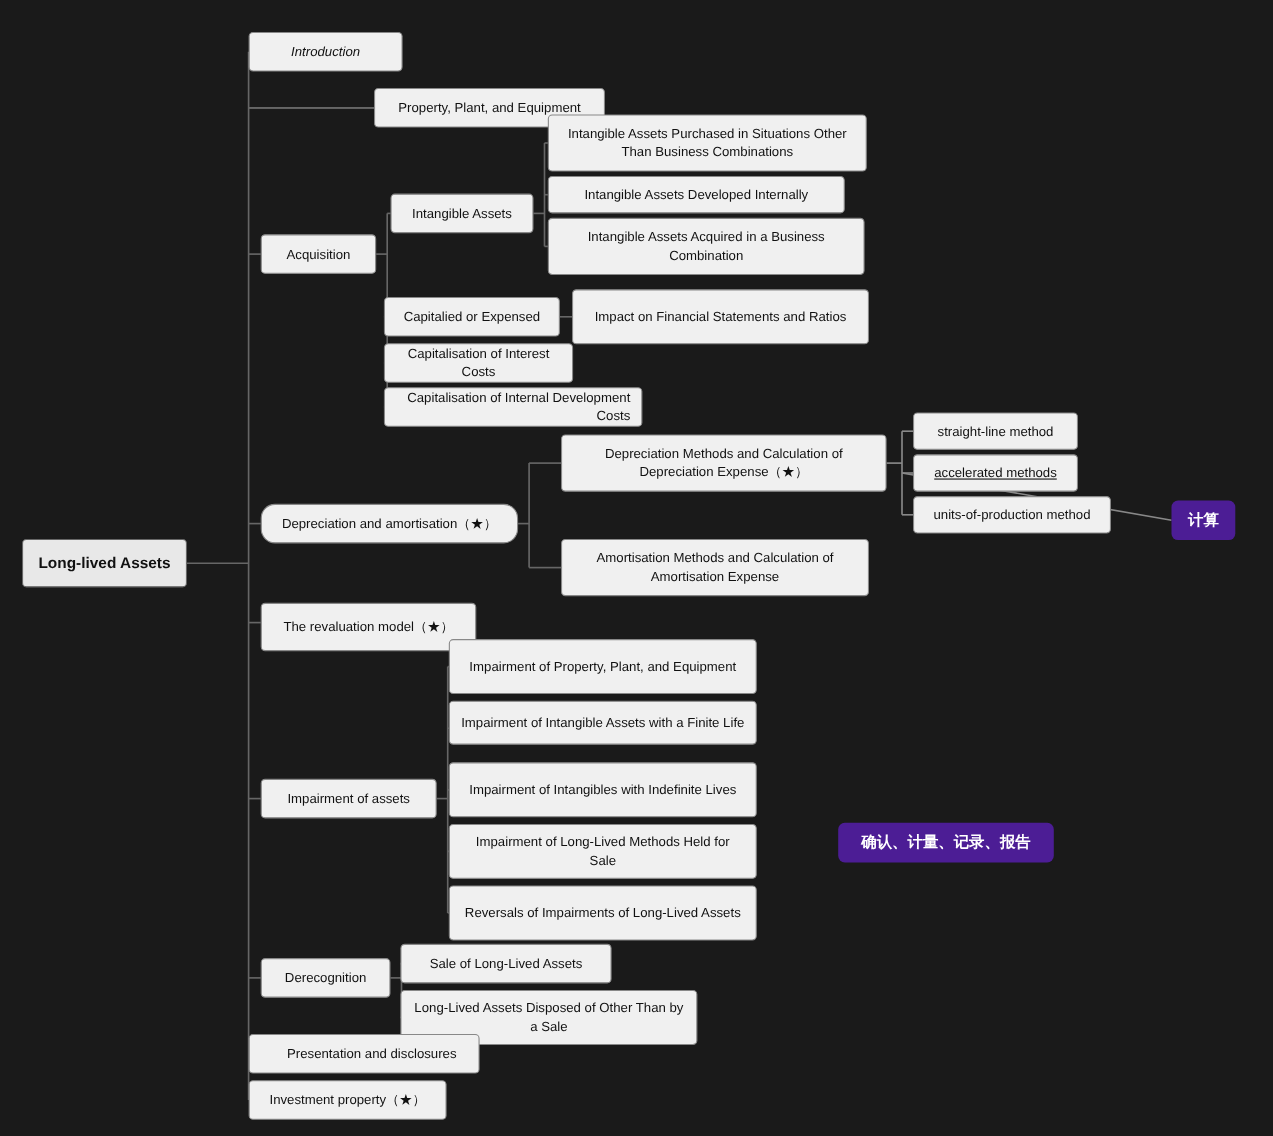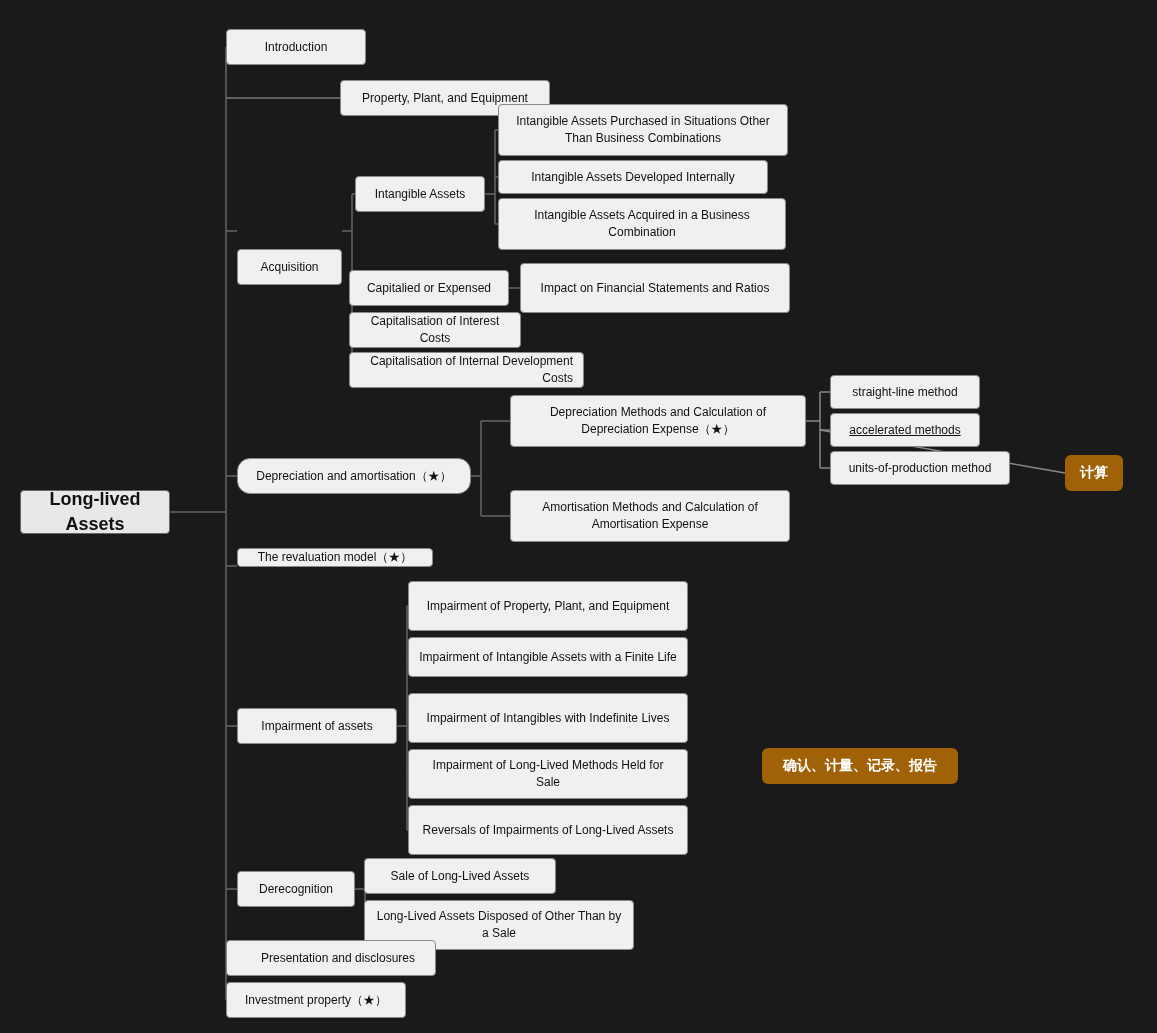--- a/index.html
+++ b/index.html
@@ -36,26 +36,26 @@
       line-height: 1.4;
       display: flex;
       align-items: center;
       justify-content: center;
       text-align: center;
     }
 
     .node-root {
       background: #e8e8e8;
       border: 1.5px solid #666;
-      font-size: 18px;
+      font-size: 14px;
       font-weight: bold;
     }
 
     .node-accent {
-      background: #a16207;
+      background: #4c1d95;
       color: #fff;
       border: none;
       border-radius: 6px;
       font-size: 14px;
       font-weight: bold;
     }
   </style>
 </head>
 <body>
 
@@ -102,38 +102,38 @@
       <line x1="407" y1="774" x2="408" y2="774" stroke="#666" stroke-width="1.5"></line>
       <line x1="407" y1="830" x2="408" y2="830" stroke="#666" stroke-width="1.5"></line>
       <line x1="355" y1="889" x2="365" y2="889" stroke="#666" stroke-width="1.5"></line>
       <line x1="365" y1="876" x2="365" y2="925" stroke="#666" stroke-width="1.5"></line>
       <line x1="365" y1="876" x2="364" y2="876" stroke="#666" stroke-width="1.5"></line>
       <line x1="365" y1="925" x2="364" y2="925" stroke="#666" stroke-width="1.5"></line>
       <line x1="340" y1="98" x2="226" y2="98" stroke="#666" stroke-width="1.5"></line>
     </svg>
   <div id="nodes-container">
       <div class="node node-root" style="left: 20px; top: 490px; width: 150px; height: 44px;">Long-lived Assets</div>
-      <div class="node" style="left: 226px; top: 29px; width: 140px; height: 36px;">Introduction</div>
+      <div class="node" style="left: 226px; top: 29px; width: 140px; height: 36px; font-style: italic;">Introduction</div>
       <div class="node" style="left: 340px; top: 80px; width: 210px; height: 36px;">Property, Plant, and Equipment</div>
-      <div class="node" style="left: 237px; top: 213px; width: 105px; height: 36px; margin-top: 36px;">Acquisition</div>
+      <div class="node" style="left: 237px; top: 213px; width: 105px; height: 36px;">Acquisition</div>
       <div class="node" style="left: 355px; top: 176px; width: 130px; height: 36px; text-align: right;">Intangible Assets</div>
       <div class="node" style="left: 498px; top: 104px; width: 290px; height: 52px;">Intangible Assets Purchased in Situations Other Than Business Combinations</div>
       <div class="node" style="left: 498px; top: 160px; width: 270px; height: 34px;">Intangible Assets Developed Internally</div>
       <div class="node" style="left: 498px; top: 198px; width: 288px; height: 52px;">Intangible Assets Acquired in a Business Combination</div>
       <div class="node" style="left: 349px; top: 270px; width: 160px; height: 36px;">Capitalied or Expensed</div>
       <div class="node" style="left: 520px; top: 263px; width: 270px; height: 50px;">Impact on Financial Statements and Ratios</div>
       <div class="node" style="left: 349px; top: 312px; width: 172px; height: 36px;">Capitalisation of Interest Costs</div>
       <div class="node" style="left: 349px; top: 352px; width: 235px; height: 36px; text-align: right;">Capitalisation of Internal Development Costs</div>
       <div class="node" style="left: 237px; top: 458px; width: 234px; height: 36px; border-radius: 13px;">Depreciation and amortisation（★）</div>
       <div class="node" style="left: 510px; top: 395px; width: 296px; height: 52px;">Depreciation Methods and Calculation of Depreciation Expense（★）</div>
       <div class="node" style="left: 830px; top: 375px; width: 150px; height: 34px;">straight-line method</div>
       <div class="node" style="left: 830px; top: 413px; width: 150px; height: 34px; text-decoration: underline;">accelerated methods</div>
       <div class="node" style="left: 830px; top: 451px; width: 180px; height: 34px;">units-of-production method</div>
       <div class="node" style="left: 510px; top: 490px; width: 280px; height: 52px;">Amortisation Methods and Calculation of Amortisation Expense</div>
-      <div class="node" style="left: 237px; top: 548px; width: 196px; height: 19px;">The revaluation model（★）</div>
+      <div class="node" style="left: 237px; top: 548px; width: 196px; height: 44px;">The revaluation model（★）</div>
       <div class="node" style="left: 237px; top: 708px; width: 160px; height: 36px;">Impairment of assets</div>
       <div class="node" style="left: 408px; top: 581px; width: 280px; height: 50px;">Impairment of Property, Plant, and Equipment</div>
       <div class="node" style="left: 408px; top: 637px; width: 280px; height: 40px;">Impairment of Intangible Assets with a Finite Life</div>
       <div class="node" style="left: 408px; top: 693px; width: 280px; height: 50px;">Impairment of Intangibles with Indefinite Lives</div>
       <div class="node" style="left: 408px; top: 749px; width: 280px; height: 50px;">Impairment of Long-Lived Methods Held for Sale</div>
       <div class="node" style="left: 408px; top: 805px; width: 280px; height: 50px;">Reversals of Impairments of Long-Lived Assets</div>
       <div class="node" style="left: 237px; top: 871px; width: 118px; height: 36px;">Derecognition</div>
       <div class="node" style="left: 364px; top: 858px; width: 192px; height: 36px;">Sale of Long-Lived Assets</div>
       <div class="node" style="left: 364px; top: 900px; width: 270px; height: 50px;">Long-Lived Assets Disposed of Other Than by a Sale</div>
       <div class="node" style="left: 226px; top: 940px; width: 210px; height: 36px; padding-left: 24px;">Presentation and disclosures</div>

